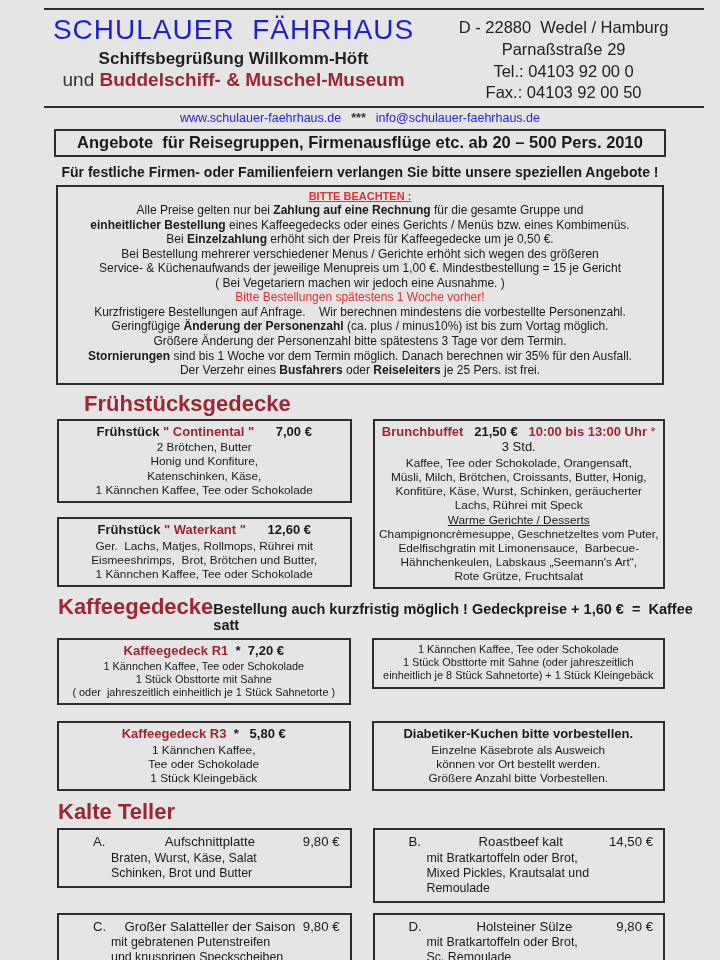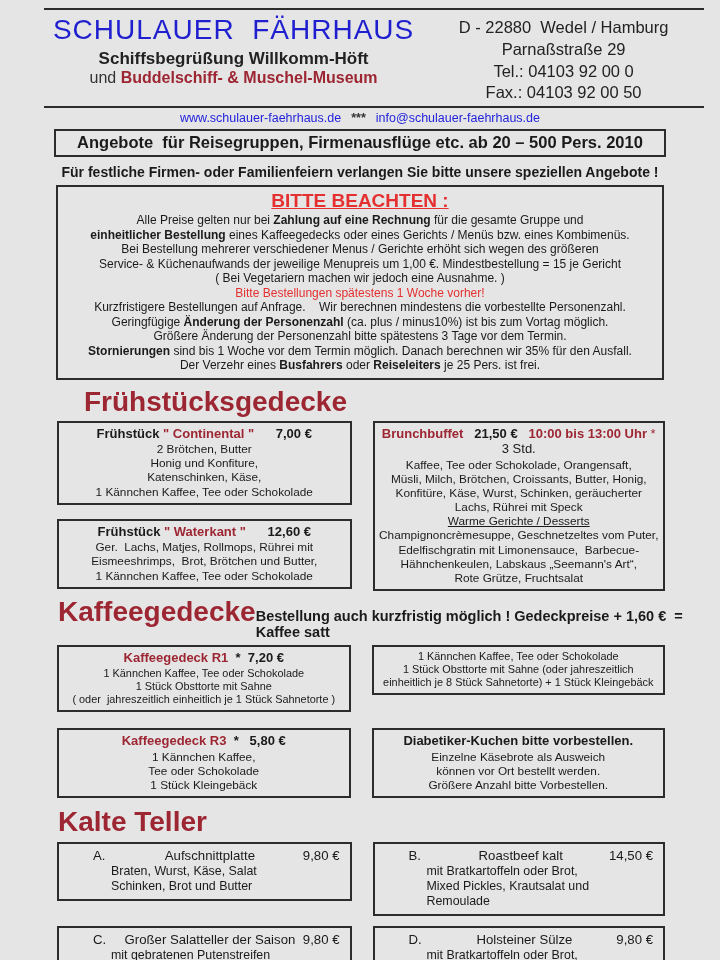--- a/index.html
+++ b/index.html
@@ -10,48 +10,48 @@
     overflow: hidden; position: relative;
   }
   .rule { height: 0; border-top: 2px solid #2c2c2c; margin: 0 16px 0 44px; }
   .rule.top { margin-top: 8px; }
 
   
   .header { display: flex; margin: 3px 16px 2px 44px; }
   .header-left { flex: 1.35; text-align: center; padding-top: 2px; }
   .brand { color: #1f1fd0; font-size: 28px; letter-spacing: 1px; line-height: 1.1; white-space: pre-wrap; }
   .sub1 { font-weight: bold; font-size: 17px; margin-top: 3px; color: #222; }
-  .sub2 { font-size: 16px; color: #333; }
+  .sub2 { font-size: 19px; color: #333; }
   .sub2 .dr { font-weight: bold; }
   .header-right { flex: 1; text-align: center; font-size: 16.5px; line-height: 1.32; padding-top: 4px; color: #222; white-space: pre-wrap; }
 
   .weblinks { text-align: center; font-size: 12.5px; margin: 3px 0 4px; color: #2323dd; }
   .weblinks .sep { color: #333; font-weight: bold; margin: 0 10px; }
   .weblinks a { color: #2323dd; text-decoration: none; }
 
   .banner { margin: 0 54px; border: 2px solid #2c2c2c; text-align: center; font-weight: bold;
             font-size: 16.5px; padding: 2px 0 3px; white-space: pre-wrap; }
 
   .intro { text-align: center; font-weight: bold; font-size: 14px; margin: 7px 0 5px; }
 
   
   .notice { margin: 0 56px; border: 2px solid #2c2c2c; padding: 3px 4px 5px;
             text-align: center; font-size: 12px; line-height: 1.21; }
-  .notice-title { color: #e43030; font-weight: bold; text-decoration: underline; font-size: 19px; }
+  .notice-title { color: #e43030; font-weight: bold; text-decoration: underline; font-size: 11px; }
   [data-bind-lines] > div { white-space: pre-wrap; }
 
   .b  { font-weight: bold; }
   .r  { color: #e43030; }
   .dr { color: #9d2633; }
   .u  { text-decoration: underline; }
   .sm { font-size: 13px; }
   .n  { font-weight: normal; }
 
   
-  .sec-head { color: #9d2633; font-size: 28px; font-weight: bold; line-height: 1.1; }
+  .sec-head { color: #9d2633; font-size: 22px; font-weight: bold; line-height: 1.1; }
   .h-fruehstueck { margin: 7px 0 3px 84px; }
   .kaffee-row { display: flex; align-items: baseline; margin: 6px 16px 5px 58px; }
   .kaffee-note { font-weight: bold; font-size: 14.5px; white-space: pre-wrap; }
   .h-kalte { margin: 9px 0 4px 58px; }
 
   
   .cols { display: flex; gap: 21px; margin: 0 55px 0 57px; align-items: flex-start; }
   .col-l { width: 295px; }
   .col-r { width: 293px; }
   .mbox { border: 2px solid #2c2c2c; text-align: center; font-size: 11.8px; line-height: 1.2;
@@ -97,20 +97,21 @@
 
   <div class="banner" data-bind="header.banner">Angebote  für Reisegruppen, Firmenausflüge etc. ab 20 – 500 Pers. 2010</div>
 
   <div class="intro" data-bind="intro">Für festliche Firmen- oder Familienfeiern verlangen Sie bitte unsere speziellen Angebote !</div>
 
   <div class="notice">
     <div class="notice-title" data-bind="notice.title">BITTE BEACHTEN :</div>
     <div data-bind-lines="notice.lines">
         <div><span>Alle Preise gelten nur bei </span><span class="b">Zahlung auf eine Rechnung</span><span> für die gesamte Gruppe und</span></div>
         <div><span class="b">einheitlicher Bestellung</span><span> eines Kaffeegedecks oder eines Gerichts / Menüs bzw. eines Kombimenüs.</span></div>
+        <div><span>Bei </span><span class="b">Einzelzahlung</span><span> erhöht sich der Preis für Kaffeegedecke um je 0,50 €.</span></div>
         <div><span>Bei Bestellung mehrerer verschiedener Menus / Gerichte erhöht sich wegen des größeren</span></div>
         <div><span>Service- &amp; Küchenaufwands der jeweilige Menupreis um 1,00 €. Mindestbestellung = 15 je Gericht</span></div>
         <div><span>( Bei Vegetariern machen wir jedoch eine Ausnahme. )</span></div>
         <div><span class="r">Bitte Bestellungen spätestens 1 Woche vorher!</span></div>
         <div><span>Kurzfristigere Bestellungen auf Anfrage.    Wir berechnen mindestens die vorbestellte Personenzahl.</span></div>
         <div><span>Geringfügige </span><span class="b">Änderung der Personenzahl</span><span> (ca. plus / minus10%) ist bis zum Vortag möglich.</span></div>
         <div><span>Größere Änderung der Personenzahl bitte spätestens 3 Tage vor dem Termin.</span></div>
         <div><span class="b">Stornierungen</span><span> sind bis 1 Woche vor dem Termin möglich. Danach berechnen wir 35% für den Ausfall.</span></div>
         <div><span>Der Verzehr eines </span><span class="b">Busfahrers</span><span> oder </span><span class="b">Reiseleiters</span><span> je 25 Pers. ist frei.</span></div>
       </div>

